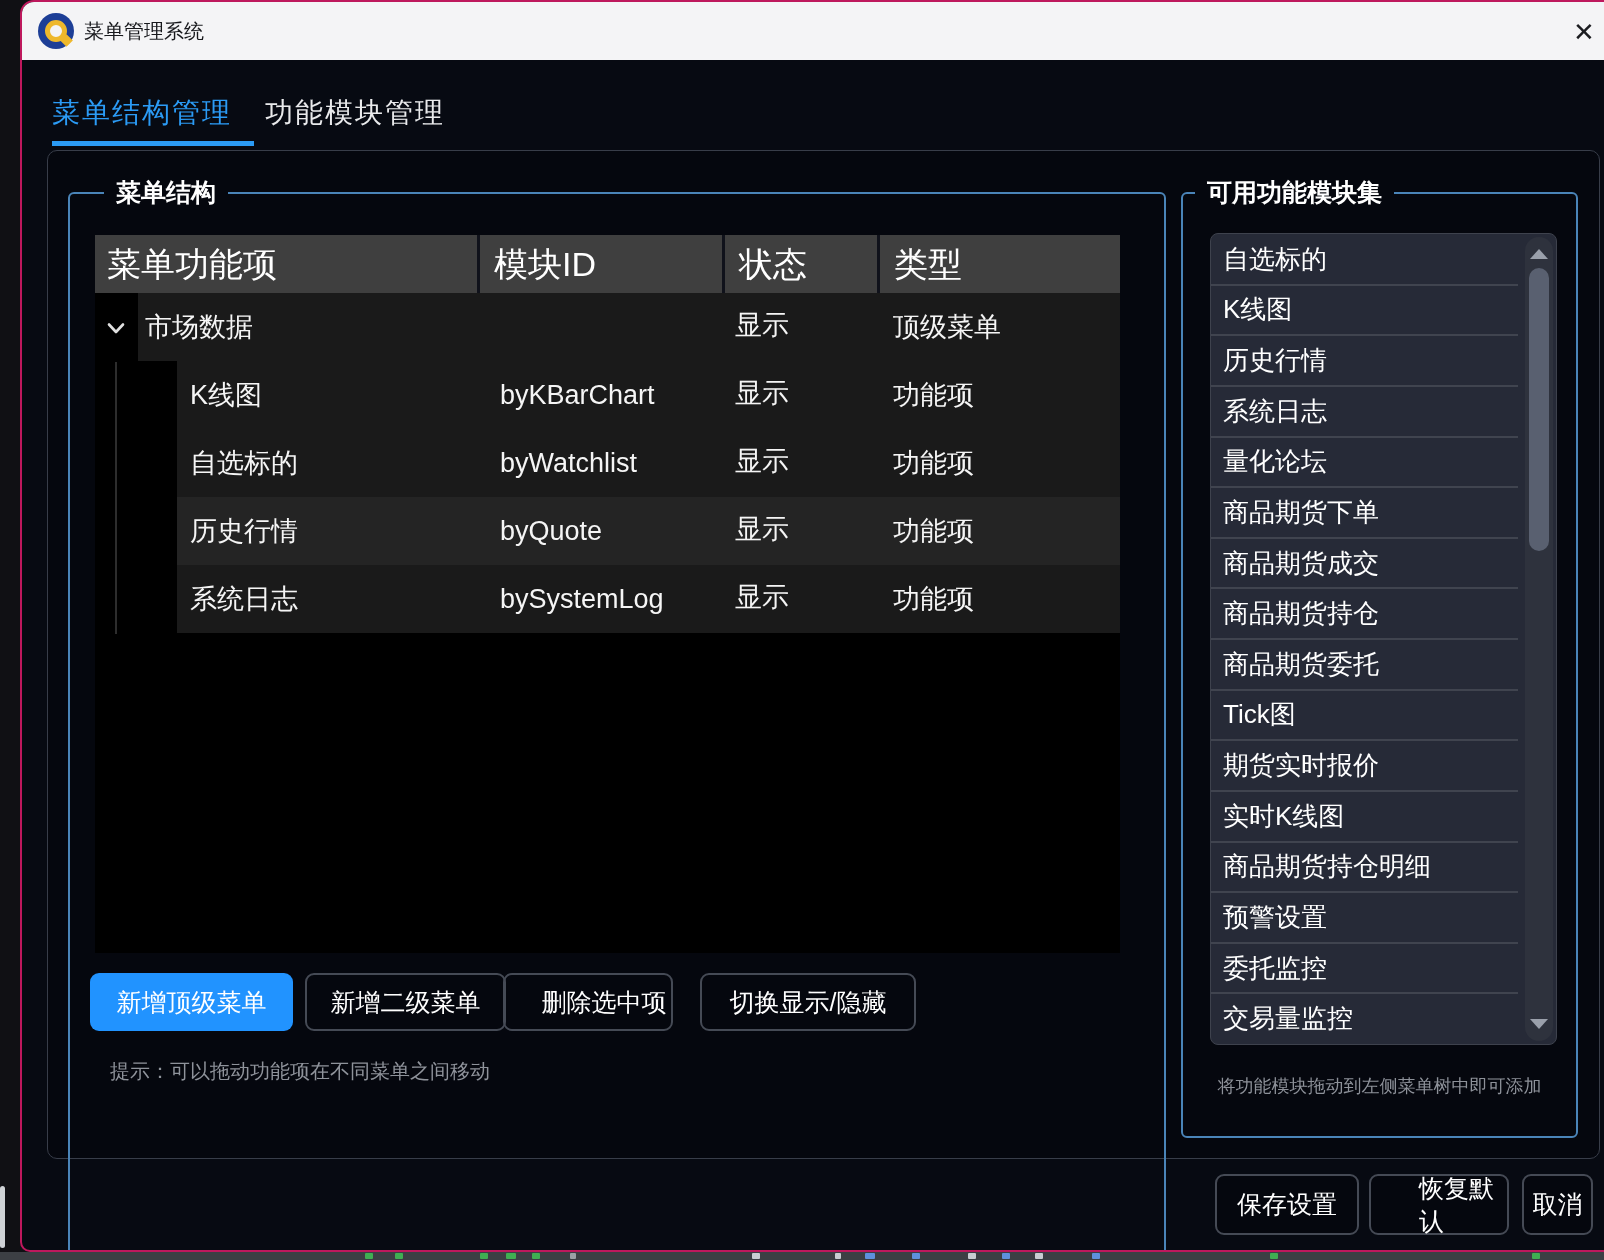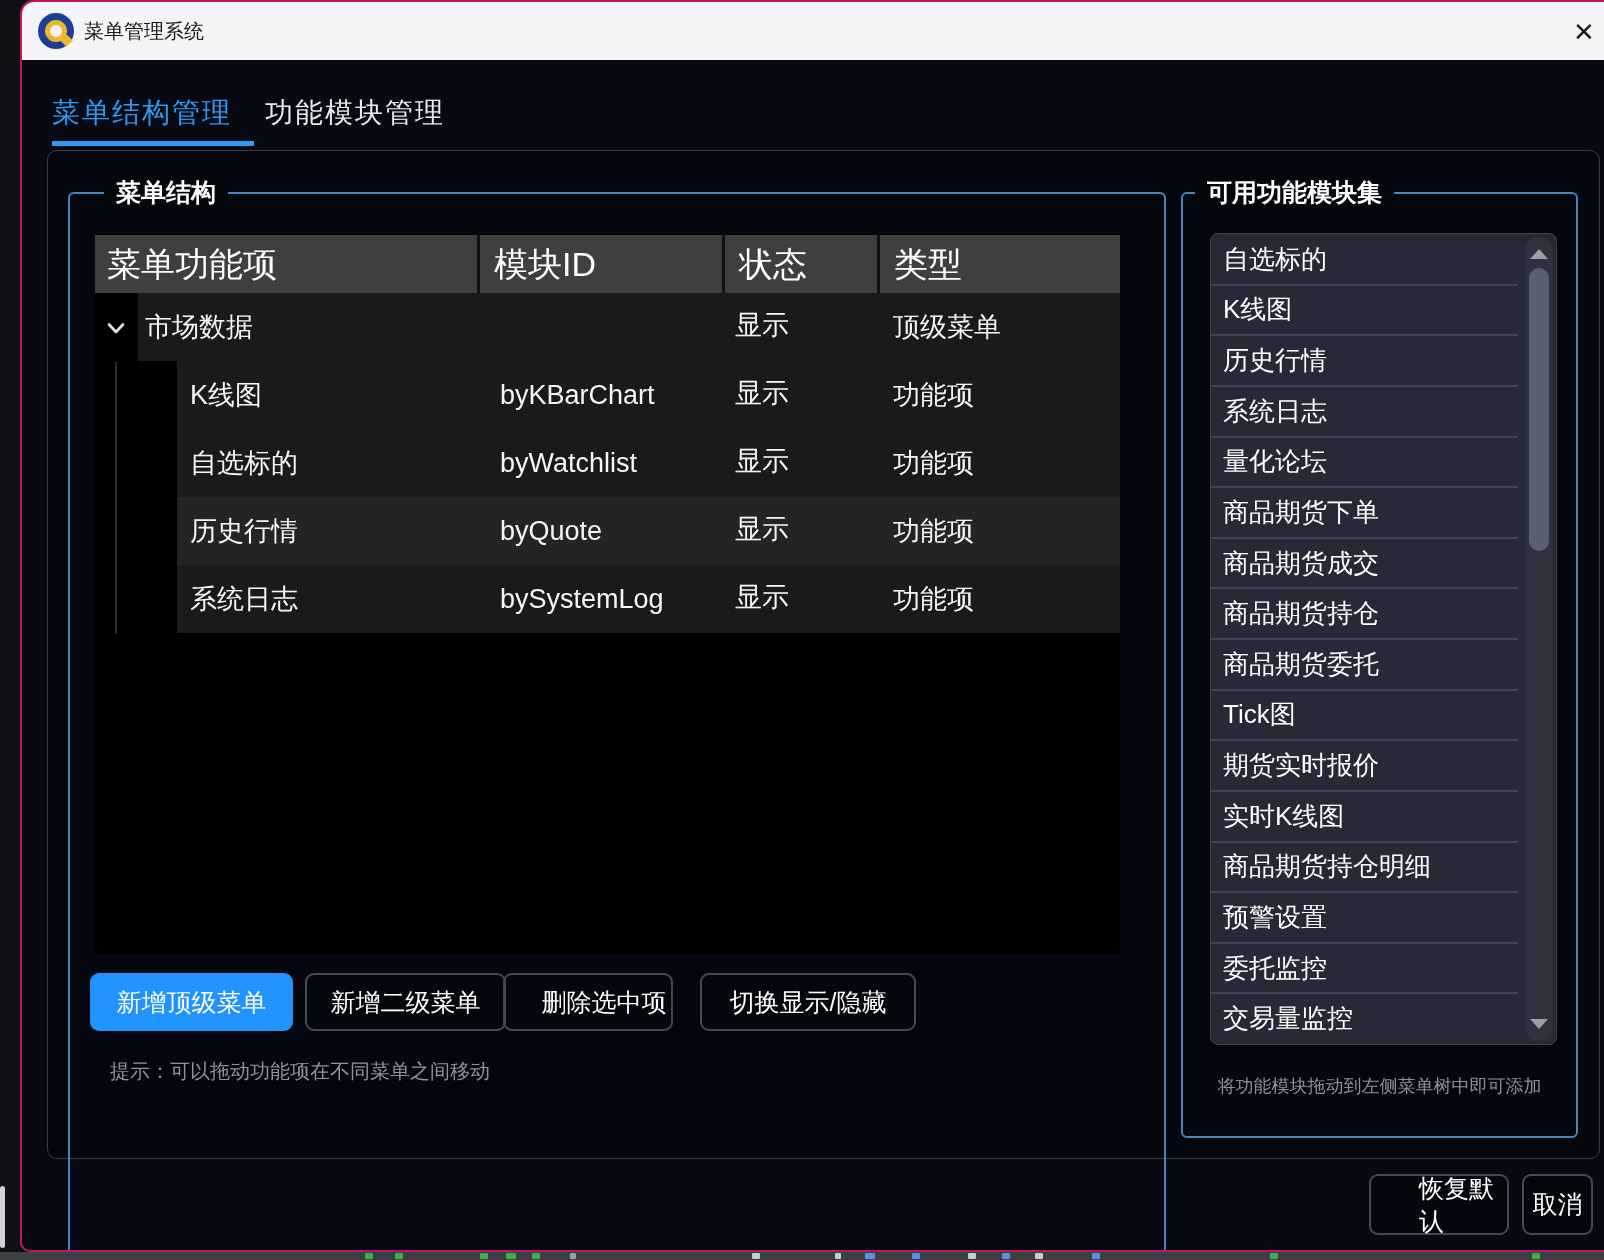--- a/index.html
+++ b/index.html
@@ -236,17 +236,18 @@
             <div class="sb-up"></div>
             <div class="sb-thumb"></div>
             <div class="sb-down"></div>
           </div>
         </div>
 
         <div class="right-hint">将功能模块拖动到左侧菜单树中即可添加</div>
       </div>
     </div>
 
+    <div class="footer-btn fb1">保存设置</div>
     <div class="footer-btn fb2">恢复默认</div>
     <div class="footer-btn fb3">取消</div>
 
   </div>
 </div>
 
 </body></html>

